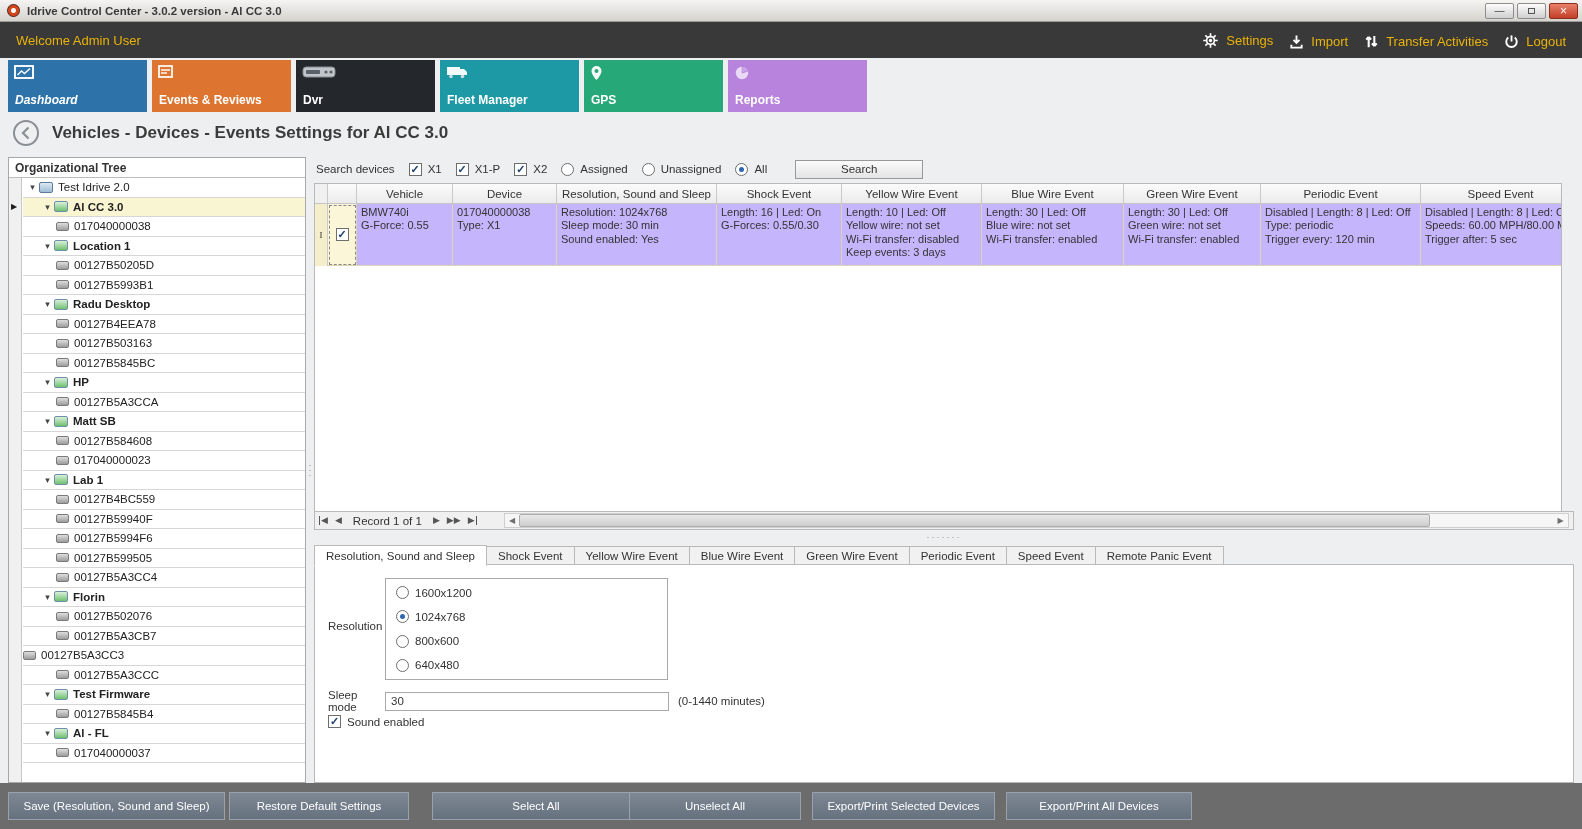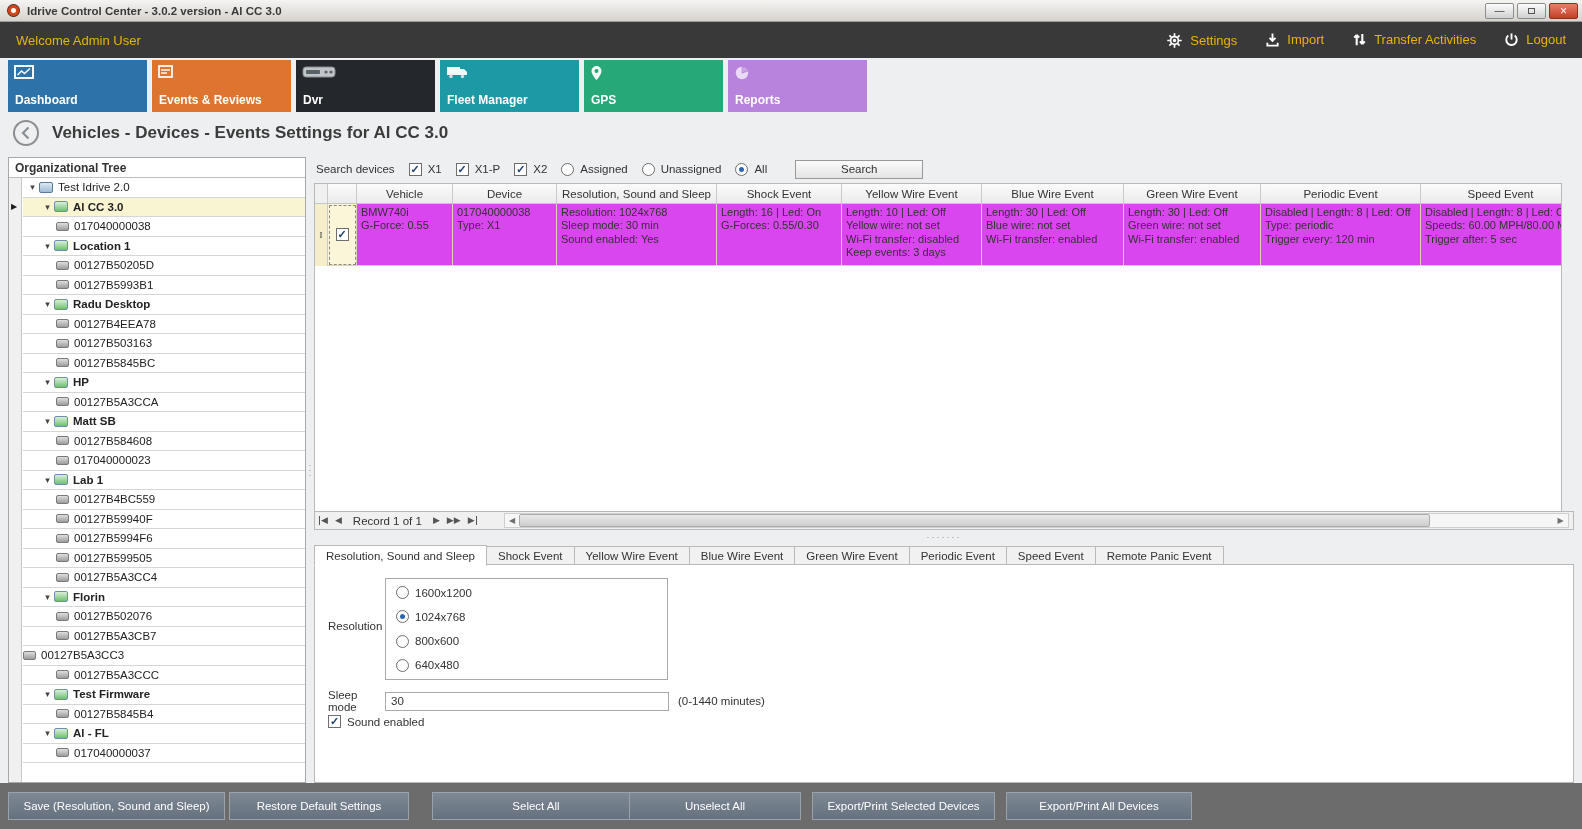--- a/index.html
+++ b/index.html
@@ -11,21 +11,21 @@
   .app-icon{width:13px;height:13px;border-radius:50%;background:radial-gradient(circle,#fff 0 2px,#d4451b 3px 5px,#50261a 6px);margin:0 7px 0 3px;flex:0 0 auto}
   .title-text{font-weight:bold;font-size:11.5px;color:#3a3a3a}
   .win-buttons{margin-left:auto;display:flex;gap:3px}
   .wbtn{width:29px;height:16px;display:flex;align-items:center;justify-content:center;font-size:10px;border:1px solid #8d8d8d;background:linear-gradient(#fdfdfd,#cfcfcf);color:#444;border-radius:2px;cursor:pointer}
   .wbtn .sq{width:7px;height:6px;border:1.5px solid #555;display:inline-block}
   .wbtn.close{background:linear-gradient(#e8806a,#c23f28);color:#fff;border-color:#8e2f1d;font-size:12px}
 
   
   .topbar{position:absolute;top:22px;left:0;right:0;height:36px;background:#393939;color:#eab308;display:flex;align-items:center;padding:0 16px}
   .welcome{font-size:13px}
-  .tb-actions{margin-left:auto;display:flex;gap:28px;align-items:flex-start}
+  .tb-actions{margin-left:auto;display:flex;gap:16px;align-items:flex-end}
   .tb-action{display:flex;align-items:center;gap:7px;font-size:13px;cursor:pointer}
   .tb-action svg{display:block}
 
   
   .tiles{position:absolute;top:60px;left:8px;display:flex;gap:5px}
   .tile{width:139px;height:52px;position:relative;color:#fff;cursor:pointer}
   .tile .t-icon{position:absolute;top:5px;left:6px;opacity:.95}
   .tile .t-label{position:absolute;bottom:5px;left:7px;font-weight:bold;font-size:12px;white-space:nowrap}
 
   
@@ -67,21 +67,21 @@
   
   .grid{position:absolute;top:26px;left:0;right:12px;height:328px;border:1px solid #b9b9b9;border-bottom:none;background:#fff;overflow:hidden}
   .grid-header{display:flex;height:20px;background:linear-gradient(#fbfbfb,#ebebeb);border-bottom:1px solid #c6c6c6}
   .gcol{border-right:1px solid #c9c9c9;display:flex;align-items:center;justify-content:center;font-size:11.5px;color:#333;overflow:hidden;white-space:nowrap;flex:0 0 auto;cursor:pointer}
   .gi{width:13px;background:#f0f0f0}
   .gc{width:29px}
   .c0{width:96px}.c1{width:104px}.c2{width:160px}.c3{width:125px}.c4{width:140px}.c5{width:142px}.c6{width:137px}.c7{width:160px}.c8{width:160px}
   .grid-row{display:flex;height:62px}
   .row-ind{width:13px;flex:0 0 auto;border-right:1px solid #c9c9c9;background:#f4eecb;font-size:9px;display:flex;align-items:center;justify-content:center;font-family:"Liberation Serif",serif}
   .row-chk{width:29px;flex:0 0 auto;background:#fbf6d8;border-right:1px solid #ddd5ad;border-bottom:1px solid #ddd5ad;outline:1px dashed #8a8a8a;outline-offset:-2px;display:flex;align-items:center;justify-content:center}
-  .gcell{background:#d946ef;border-right:1px solid #ddd5ad;border-bottom:1px solid #ddd5ad;padding:2px 4px;font-size:11px;line-height:13.4px;overflow:hidden;white-space:nowrap;flex:0 0 auto;cursor:default}
+  .gcell{background:#c4b5fd;border-right:1px solid #ddd5ad;border-bottom:1px solid #ddd5ad;padding:2px 4px;font-size:11px;line-height:13.4px;overflow:hidden;white-space:nowrap;flex:0 0 auto;cursor:default}
 
   
   .record-nav{position:absolute;top:354px;left:0;right:0;height:19px;display:flex;align-items:center;background:#f0f0f0;border:1px solid #b9b9b9;padding:0 4px;gap:7px;font-size:11.5px}
   .nav-ico{color:#555;font-size:9px;line-height:9px;cursor:pointer}
   .bar-l{border-left:1.5px solid #555;padding-left:1px}
   .bar-r{border-right:1.5px solid #555;padding-right:1px}
   .rec-text{margin:0 4px;color:#333}
   .hscroll{flex:1;margin-left:20px;height:15px;background:#f6f6f6;border:1px solid #cfcfcf;display:flex;align-items:center;padding:0 1px}
   .sb-arrow{width:13px;text-align:center;color:#707070;font-size:8px;cursor:pointer;flex:0 0 auto}
   .sb-track{flex:1;height:13px;position:relative}
@@ -178,21 +178,21 @@
               <path d="M4.6 3.8a5.6 5.6 0 1 0 6.8 0"></path>
             </g>
           </svg>
         </span>
       <span>Logout</span>
     </span>
   </div>
 </div>
 
 <div class="tiles">
-  <div class="tile" style="background: rgb(45, 114, 168);">
+  <div class="tile" style="background: rgb(45, 114, 168); font-style: italic;">
     <span class="t-icon"><svg width="20" height="16" viewBox="0 0 20 16">
           <rect x="1" y="1" width="18" height="12" fill="none" stroke="#fff" stroke-width="2"></rect>
           <path d="M3.5 10l4-4 3 2.5 5.5-5" stroke="#fff" stroke-width="1.6" fill="none"></path>
         </svg></span>
     <span class="t-label">Dashboard</span>
   </div>
   <div class="tile" style="background: rgb(221, 116, 48);">
     <span class="t-icon"><svg width="16" height="14" viewBox="0 0 16 14">
           <rect x="1" y="1" width="13" height="11" fill="none" stroke="#fff" stroke-width="1.8"></rect>
           <path d="M3 5h9M3 8h6" stroke="#fff" stroke-width="1.4"></path>

